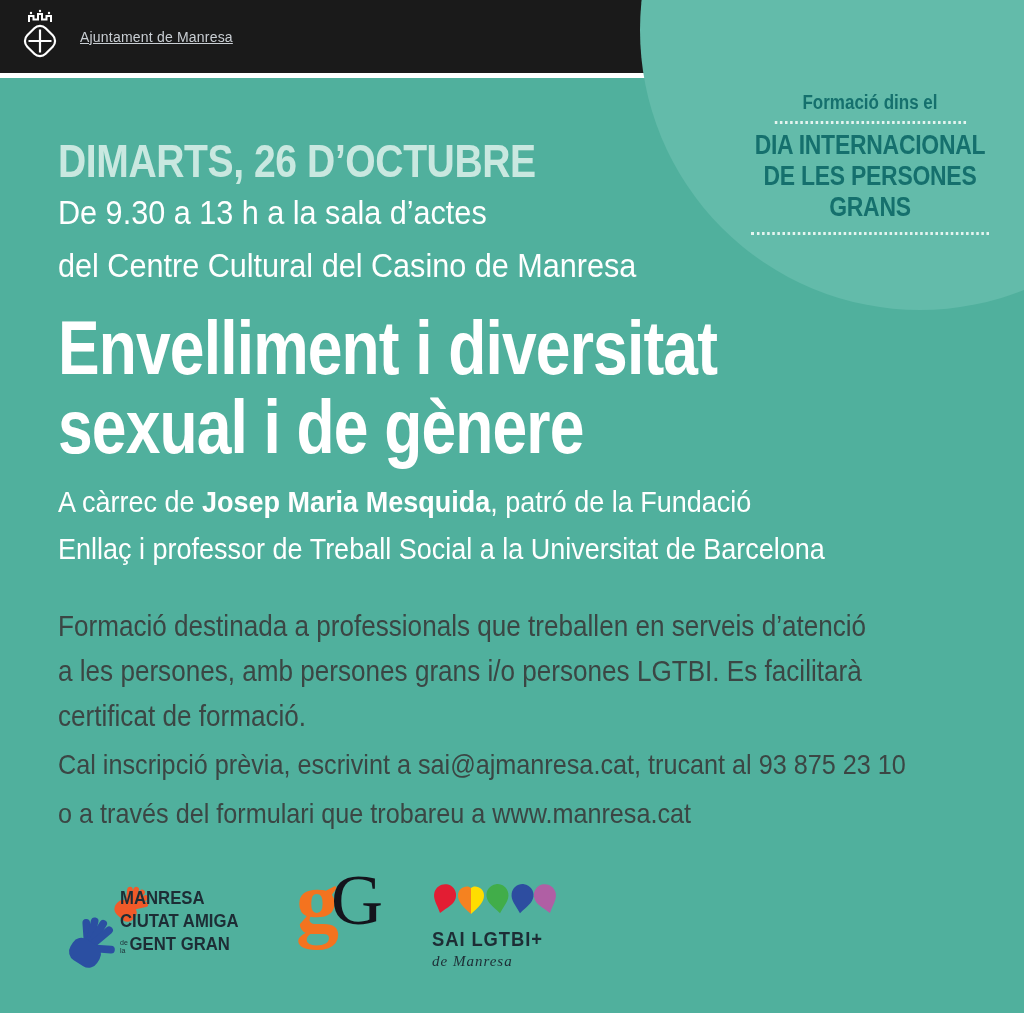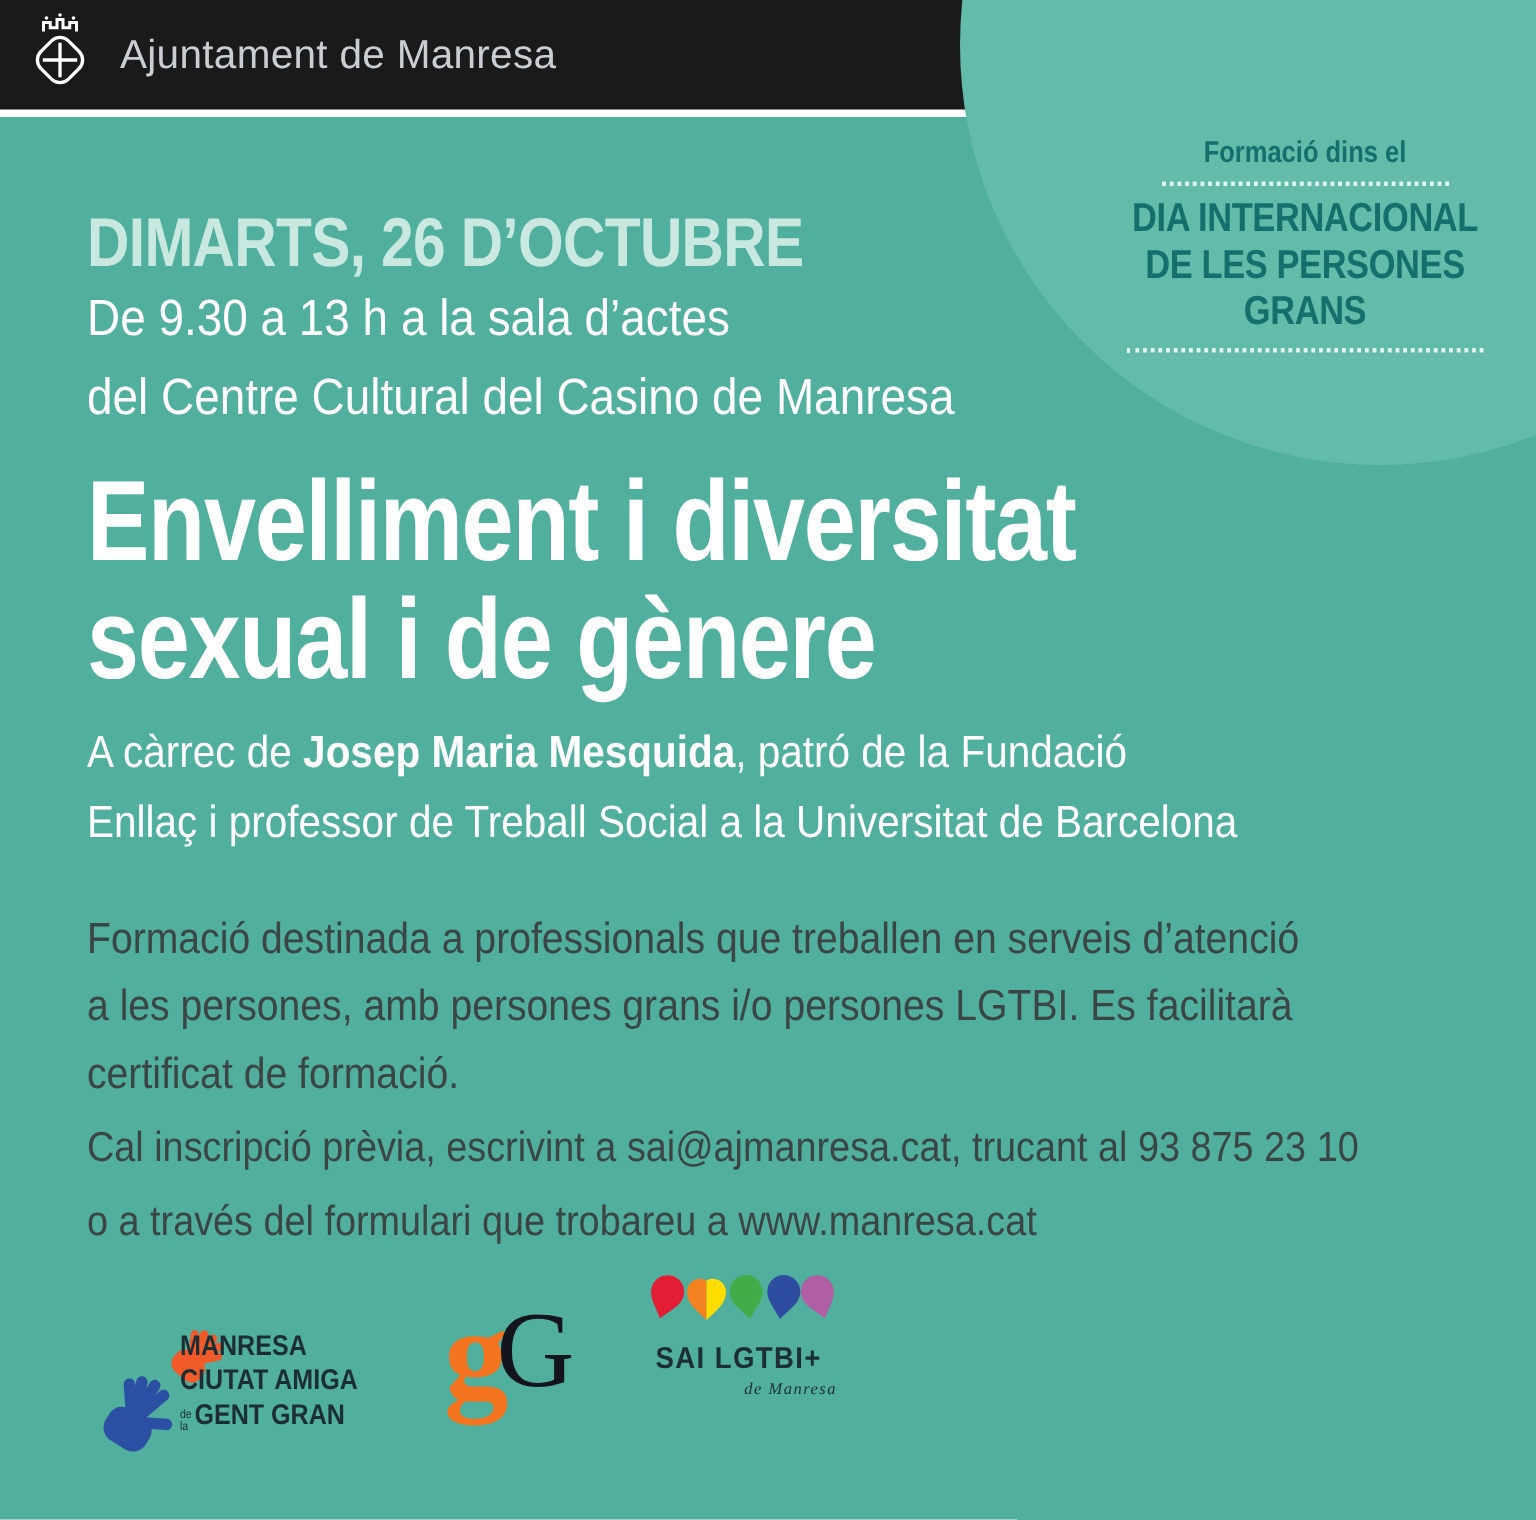--- a/index.html
+++ b/index.html
@@ -8,21 +8,21 @@
     background:#50b09d; font-family:"Liberation Sans",sans-serif;
     -webkit-font-smoothing:antialiased;
   }
   
   .hdr{
     position:absolute; left:0; top:0; width:1024px; height:73px;
     background:#1a1a1a; border-bottom:5px solid #ffffff;
     display:flex; align-items:center; gap:16px; box-sizing:content-box;
     padding-left:16px;
   }
-  .hdr-title{ color:#c9ced3; font-size:27px; letter-spacing:.2px; }
+  .hdr-title{ color:#c9ced3; font-size:14px; letter-spacing:.2px;text-decoration:underline; }
   
   .circle{
     position:absolute; left:640px; top:-250px; width:560px; height:560px;
     border-radius:50%; background:#63bbaa;
   }
   
   .badge{
     position:absolute; left:700px; top:90px; width:340px; text-align:center;
     color:#15706d; transform:scaleX(.85); transform-origin:50% 0;
   }
@@ -71,28 +71,28 @@
   .ca-small{
     display:inline-block; vertical-align:bottom; font-size:8px; line-height:8px;
     font-weight:400; margin-right:2px; text-align:left;
   }
   .gg{
     position:absolute; left:296px; top:866px; display:flex; align-items:flex-start;
     font-family:"Liberation Serif",serif;
   }
   .g-low{ color:#f4731f; font-size:86px; line-height:72px; font-weight:700; margin-right:-8px; }
   .g-up{ color:#14141c; font-size:72px; line-height:64px; font-weight:400; margin-top:2px; }
-  .sai{ position:absolute; left:432px; top:848px;text-align:right; }
+  .sai{ position:absolute; left:432px; top:882px; }
   .sai-name{
     color:#1d2d35; font-size:20px; font-weight:700; letter-spacing:1px;
     margin-top:6px; transform:scaleX(.92); transform-origin:0 0; white-space:nowrap;
   }
   .sai-sub{
     color:#1d2d35; font-family:"Liberation Serif",serif; font-style:italic;
-    font-size:11px; margin-top:2px; letter-spacing:1px;
+    font-size:15px; margin-top:2px; letter-spacing:1px;
   }
 </style>
 </head>
 <body>
 
 <div class="poster">
 
   <div class="hdr">
     <span>
       <svg width="48" height="58" viewBox="0 0 48 58" aria-hidden="true">

